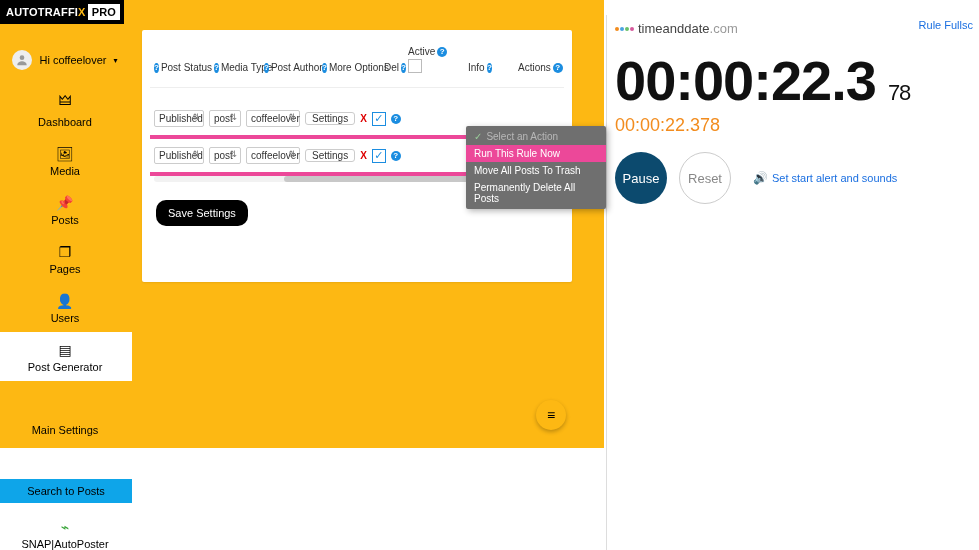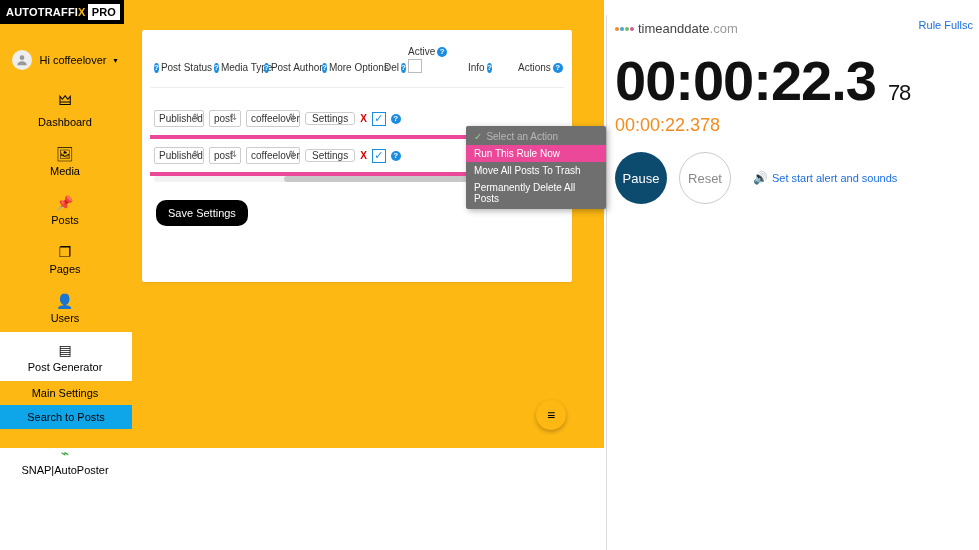--- a/index.html
+++ b/index.html
@@ -11,21 +11,21 @@
 
   .sidebar { position: absolute; left: 10px; top: 30px; width: 110px; }
   .user-row { display: flex; align-items: center; justify-content: center; gap: 7px; margin-top: 16px; color: #000; font-size: 11px; padding: 4px 0; }
   .avatar { width: 20px; height: 20px; border-radius: 50%; background: #eee; display: flex; align-items: center; justify-content: center; }
   .avatar svg { width: 14px; height: 14px; fill: #999; }
 
   .nav-item { text-align: center; padding: 10px 0 8px; color: #000; font-size: 11px; cursor: pointer; }
   .nav-item.active { background: #fff; margin-left: -10px; margin-right: -12px; padding-left: 10px; padding-right: 12px; }
   .nav-icon { font-size: 14px; display: block; margin-bottom: 3px; }
 
-  .subnav { font-size: 11px; text-align: center; padding: 6px 0; cursor: pointer; }
+  .subnav { font-size: 11px; text-align: center; padding: 6px 0; cursor: pointer; margin-top: 37px; }
   .subnav.active { background: #0ea5e9; margin-left: -10px; margin-right: -12px; }
 
   .content-card { position: absolute; left: 142px; top: 30px; width: 430px; background: #fff; border-radius: 2px; padding: 18px 8px 8px; box-shadow: 0 1px 2px rgba(0,0,0,.08); height: 252px; }
 
   .tbl-head { display: flex; align-items: center; color: #333; font-size: 10px; gap: 2px; padding: 0 2px; border-bottom: 1px solid #eee; height: 40px; position: relative;}
   .th { display: flex; align-items: center; gap: 2px; padding: 0 2px; white-space: nowrap;}
   .q { width: 10px; height: 10px; border-radius: 50%; background: #1b8de0; color: #fff; font-size: 8px; display: inline-flex; align-items: center; justify-content: center; font-weight: bold; }
 
   .active-col { position: absolute; left: 258px; width: 50px; top: -2px; display:flex; flex-direction:column; }
   .active-col .chk { width: 14px; height: 14px; border:1px solid #bbb; margin-top:2px;}

